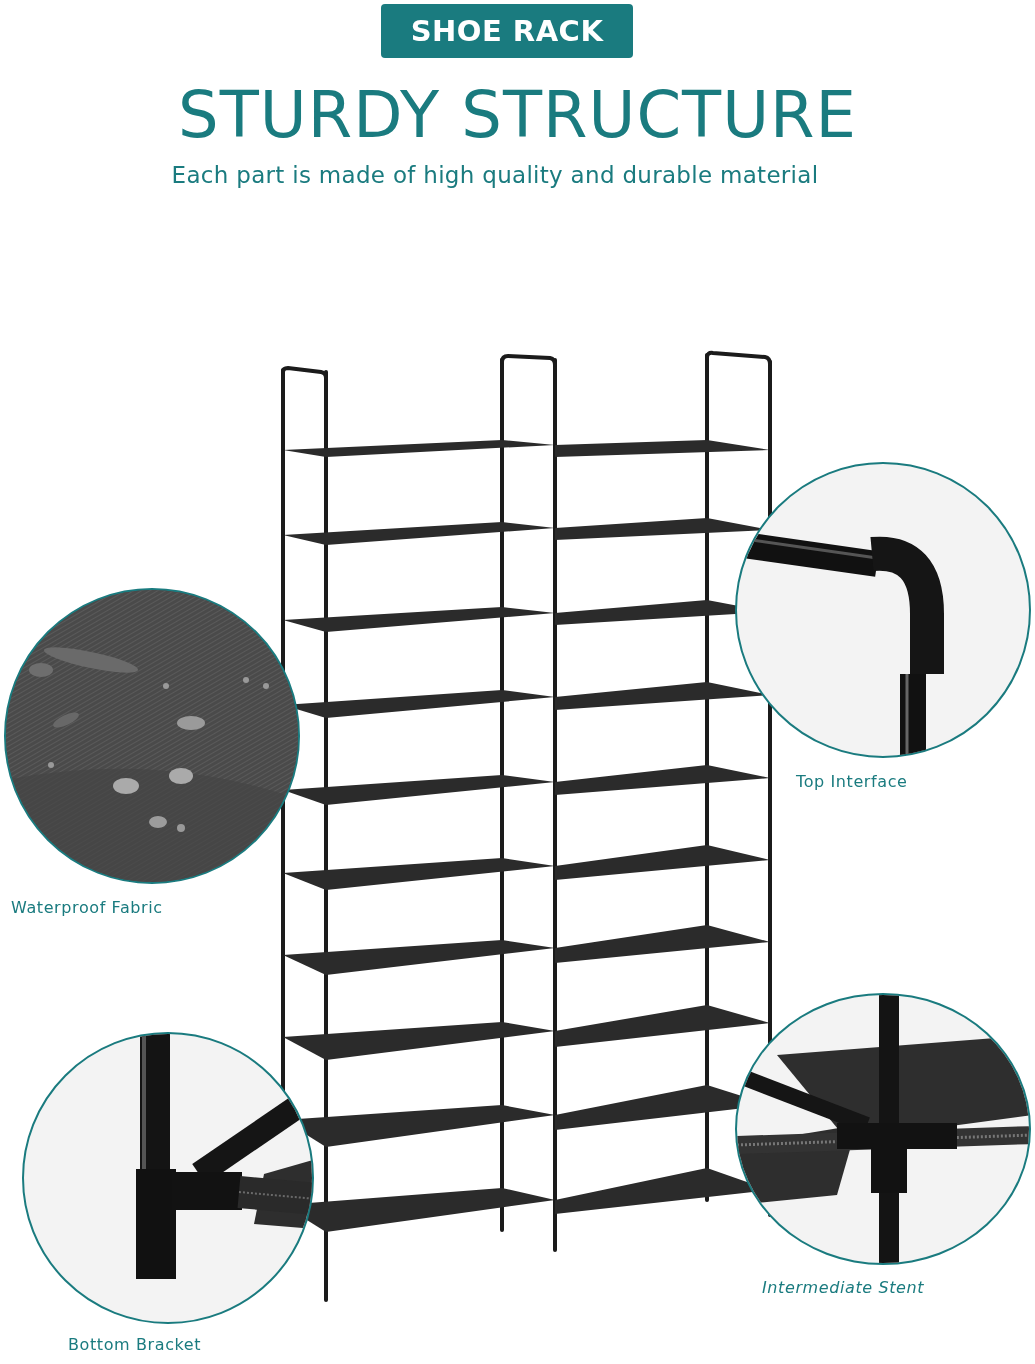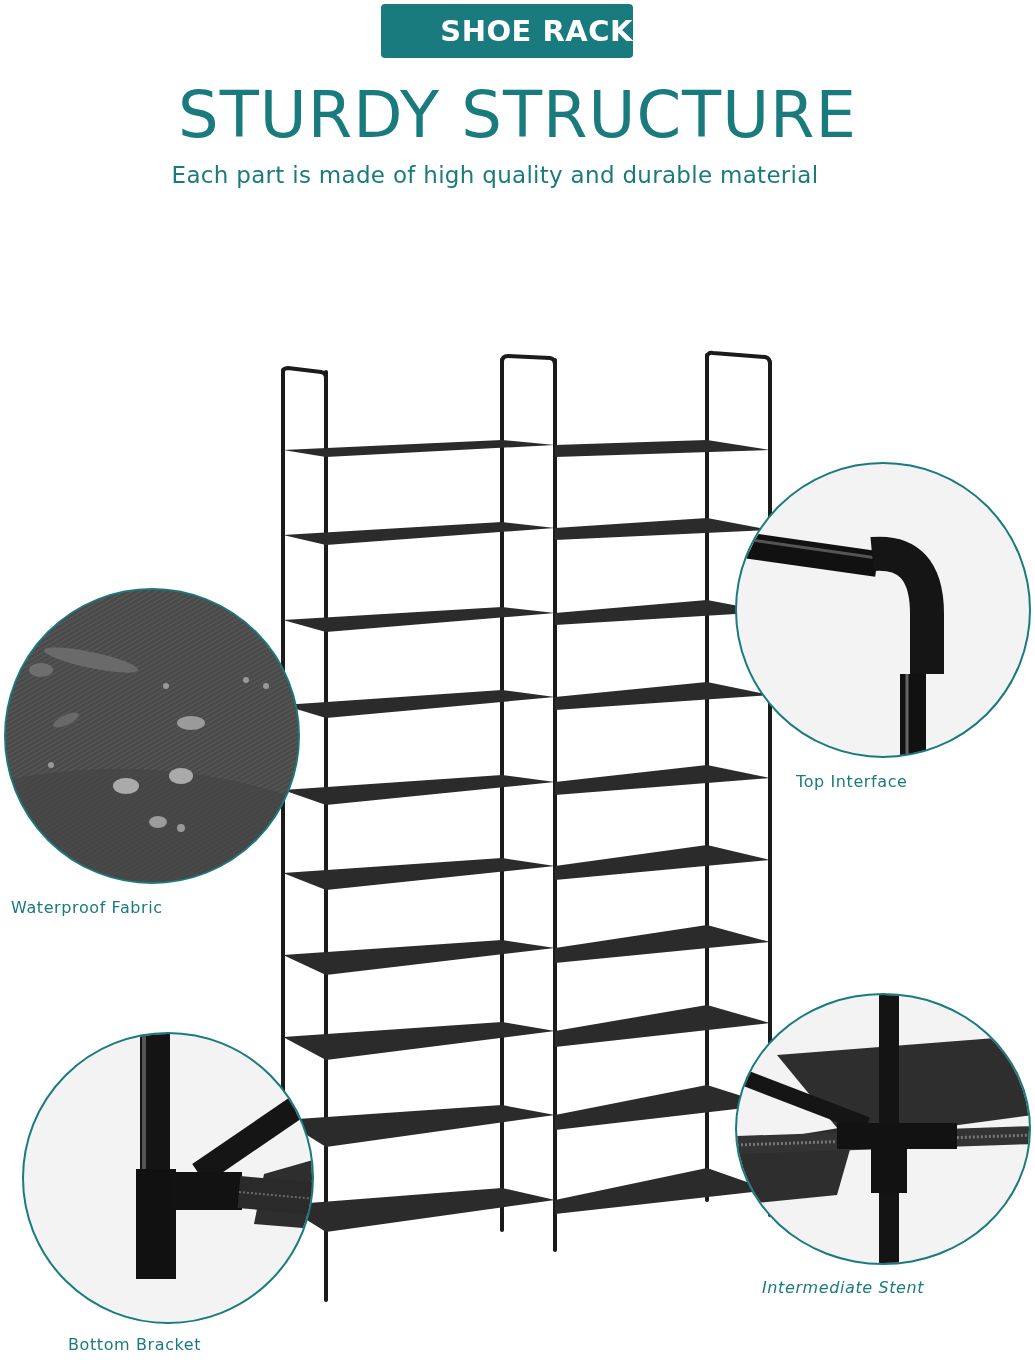--- a/index.html
+++ b/index.html
@@ -1,17 +1,17 @@
 <!DOCTYPE html>
 <html><head>
 <meta charset="utf-8">
 <style>
   html, body { margin: 0; padding: 0; background: #ffffff; }
   body { width: 1035px; height: 1364px; position: relative; overflow: hidden; font-family: "DejaVu Sans", "Liberation Sans", sans-serif; }
-  .badge { position: absolute; left: 381px; top: 4px; width: 252px; height: 54px; border-radius: 4px; display: flex; align-items: center; justify-content: flex-end; color: #fff; font-weight: bold; font-size: 29px; letter-spacing: 0.5px; }
+  .badge { position: absolute; left: 381px; top: 4px; width: 252px; height: 54px; border-radius: 4px; display: flex; align-items: center; justify-content: center; color: #fff; font-weight: bold; font-size: 29px; letter-spacing: 0.5px; }
   .headline { position: absolute; left: 0; top: 78px; width: 1035px; text-align: center; font-weight: normal; font-size: 64px; letter-spacing: 1px; }
   .subline { position: absolute; left: 0; top: 162px; width: 990px; text-align: center; font-size: 23px; letter-spacing: 0.3px; }
   .rack { position: absolute; left: 0; top: 0; }
   .detail { position: absolute; border-radius: 50%; overflow: hidden; border: 2px solid; box-sizing: border-box; }
   .caption { position: absolute; font-size: 16px; letter-spacing: 0.6px; white-space: nowrap; }
 </style>
 </head>
 <body>
 
 <div class="badge" style="background:#1a7b7f;">

